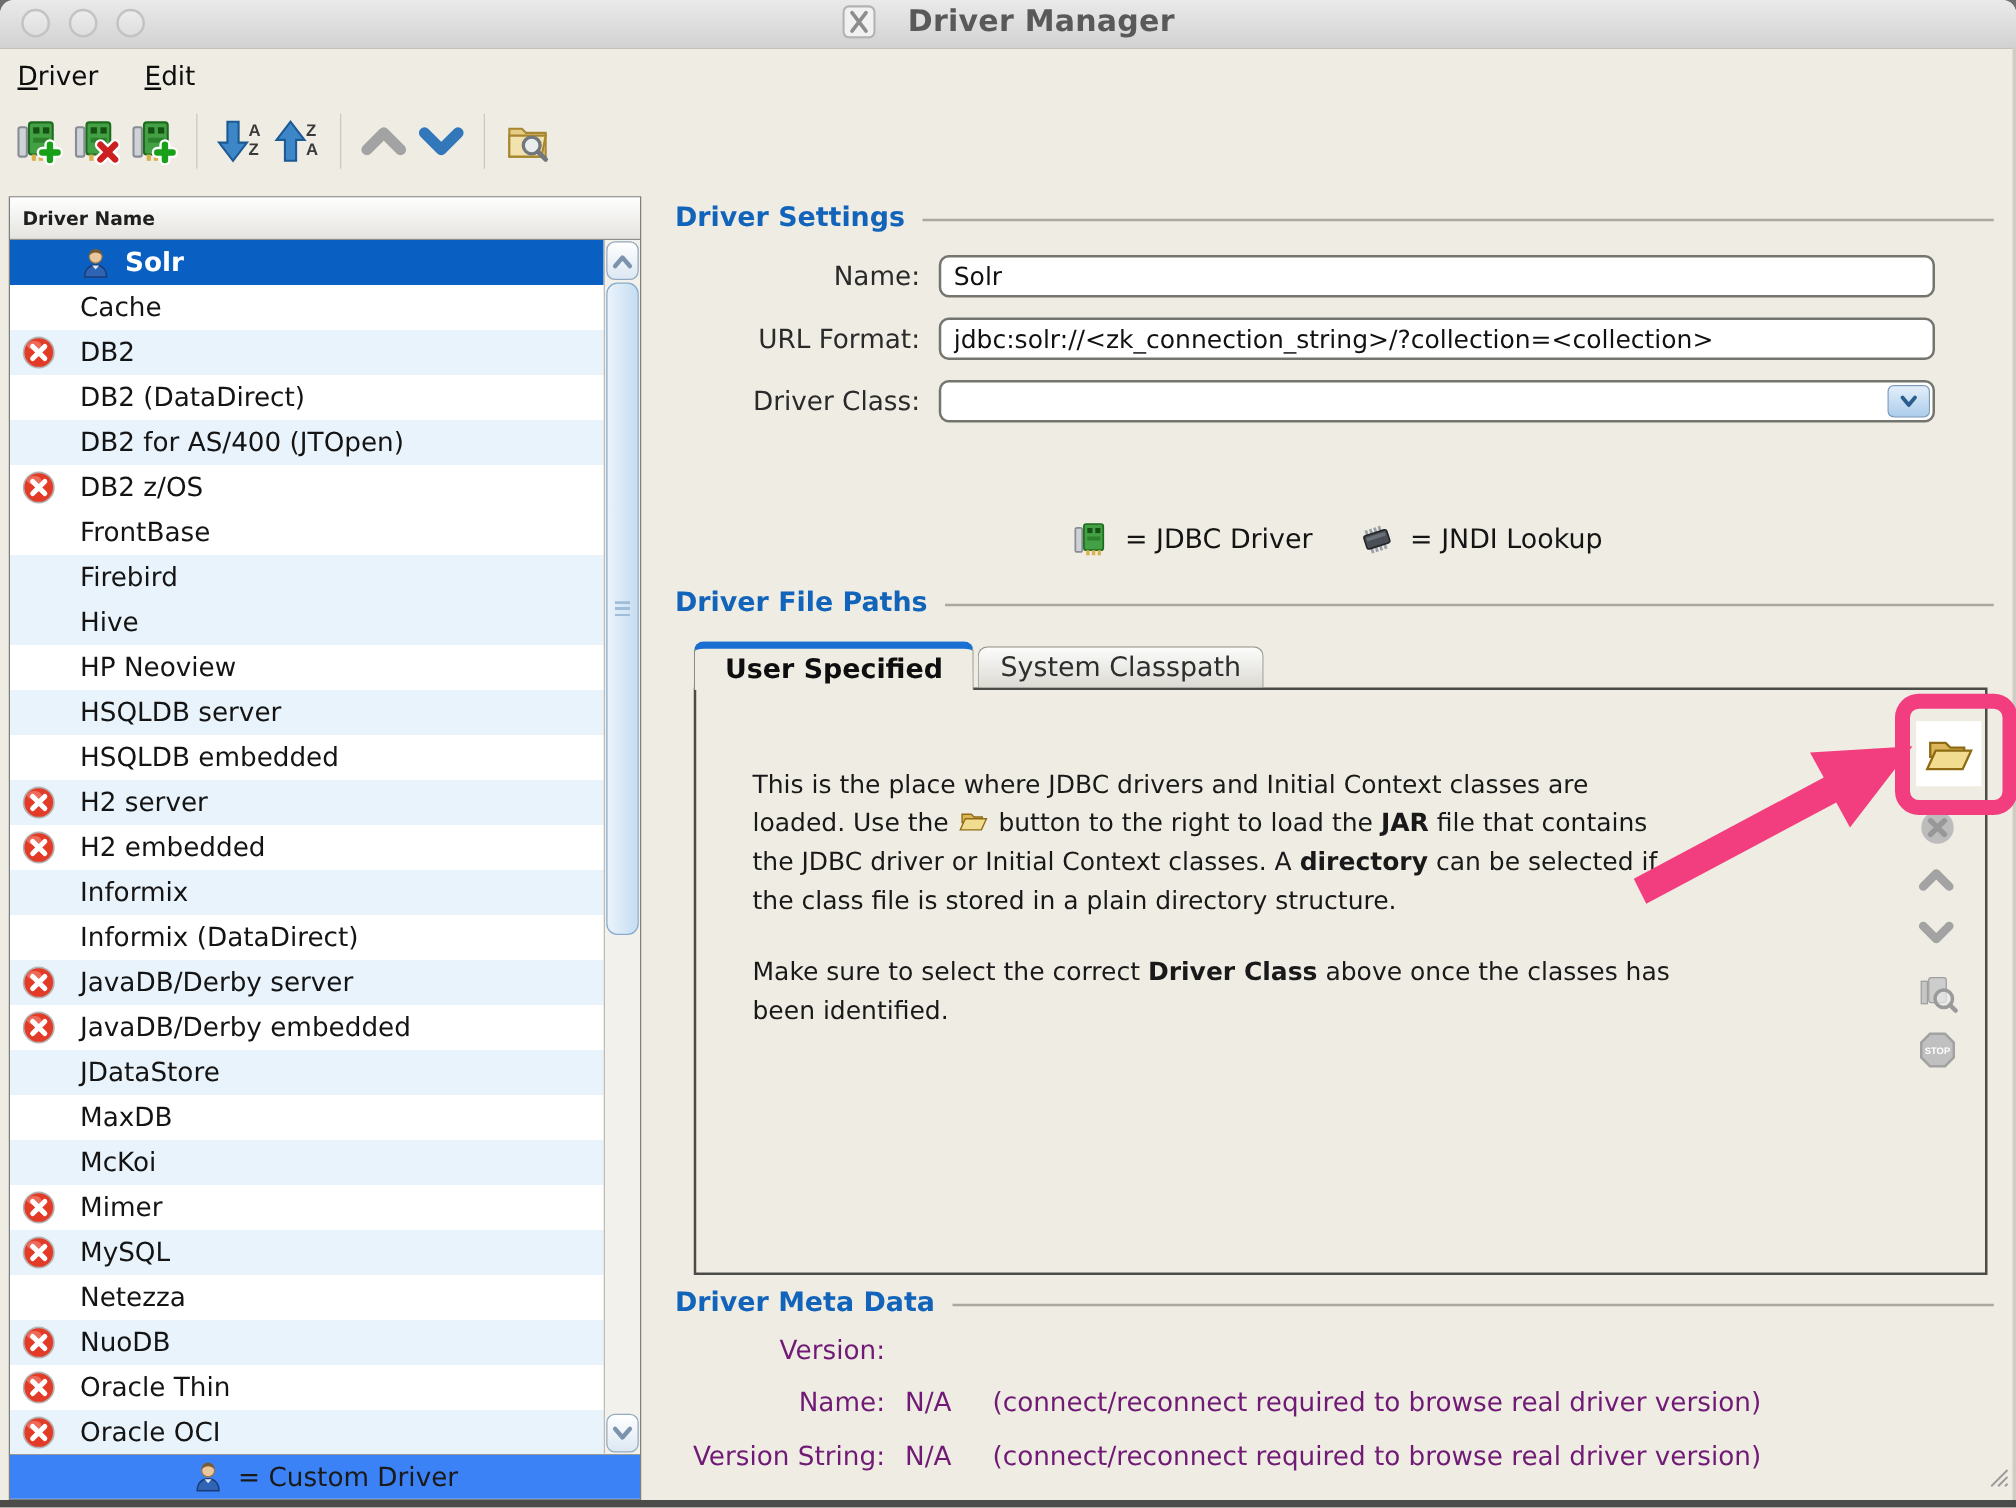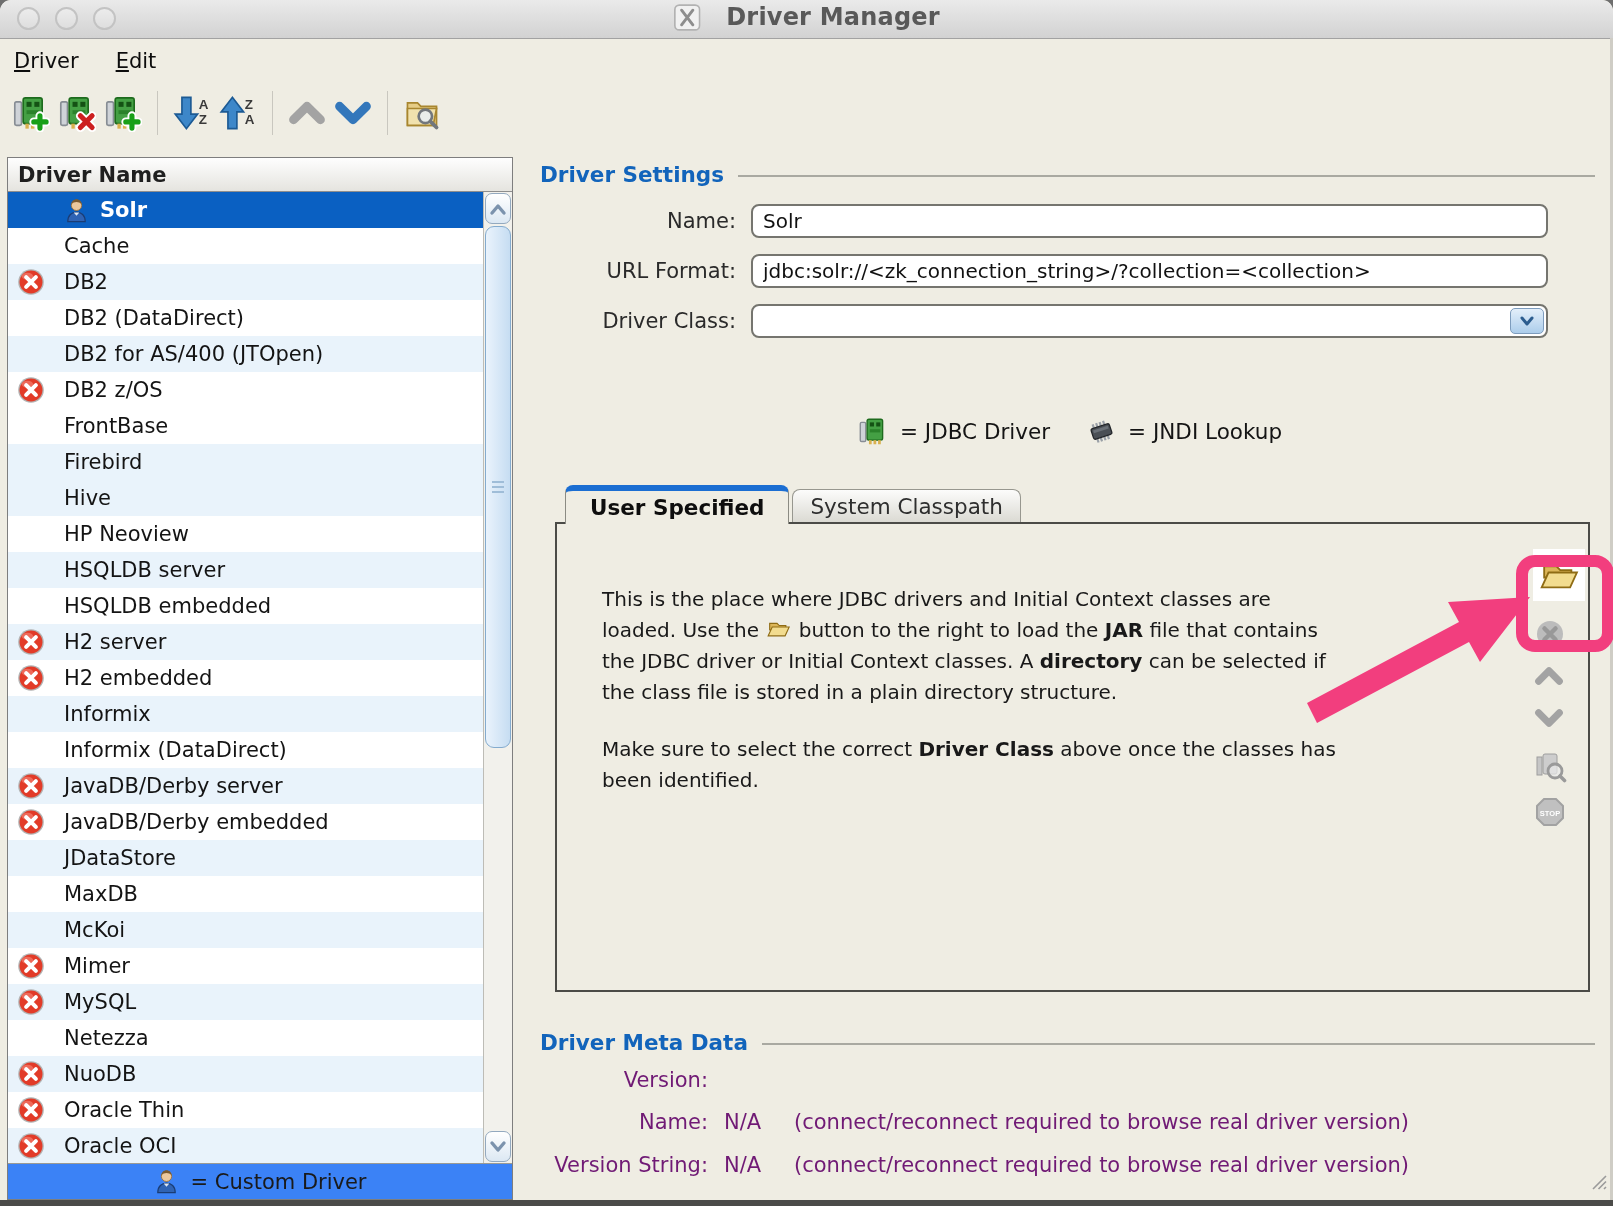--- a/index.html
+++ b/index.html
@@ -24,21 +24,21 @@
   .menu-item::first-letter { text-decoration:underline; }
   .toolbar { height:62px; display:flex; align-items:center; padding-left:8px; }
   .tb-btn { width:46px; height:50px; display:flex; align-items:center; justify-content:center; background:transparent; border:none; padding:0; }
   .icn { display:block; }
   .icn svg { width:100%; height:100%; display:block; }
   .tb-btn .icn { width:38px; height:38px; }
   .tb-sep { width:1px; height:44px; background:#c9c7bf; margin:0 11px; }
 
   
   .left-panel { position:absolute; left:7px; top:157px; width:506px; bottom:6px; border:1px solid #7e7e7e; background:#fff; display:flex; flex-direction:column; box-sizing:border-box; }
-  .list-header { height:33px; flex:none; background:linear-gradient(#fefefe,#e5e4df); border-bottom:1px solid #8e8e8e; display:flex; align-items:center; padding-left:10px; font-weight:bold; font-size:21px; color:#1f1f1f; }
+  .list-header { height:33px; flex:none; background:linear-gradient(#fefefe,#e5e4df); border-bottom:1px solid #8e8e8e; display:flex; align-items:center; padding-left:10px; font-weight:bold; font-size:15px; color:#1f1f1f; }
   .list-body { flex:1; position:relative; overflow:hidden; background:#fff; }
   .rows { position:absolute; left:0; top:0; right:29px; }
   .drv-row { height:36px; display:flex; align-items:center; font-size:21px; color:#141414; }
   .drv-row.alt { background:#e9f3fb; }
   .drv-row.selected { background:#0a60c2; color:#fff; font-weight:bold; }
   .status { width:46px; flex:none; display:flex; justify-content:center; align-items:center; }
   .status .icn { width:30px; height:30px; }
   .type-icn { width:27px; height:27px; margin-left:9px; flex:none; }
   .drv-label { margin-left:10px; white-space:nowrap; }
   .scrollbar { position:absolute; right:0; top:0; bottom:0; width:29px; background:#f2f1ec; border-left:1px solid #bdbcb6; box-sizing:border-box; }
@@ -62,21 +62,21 @@
   .f-label { width:196px; text-align:right; font-size:21px; color:#2a2a2a; flex:none; }
   .input-wrap { position:relative; margin-left:15px; width:797px; }
   input.field { width:100%; height:34px; box-sizing:border-box; border:2px solid #75756f; border-radius:8px; font-size:20px; padding:0 10px; color:#111; background:#fff; font-family:inherit; }
   .combo-btn { position:absolute; right:4px; top:4px; width:34px; height:26px; border:1px solid #7d9cbd; border-radius:5px; background:linear-gradient(#e3effa,#accdeb); display:flex; align-items:center; justify-content:center; padding:0; }
 
   #icon-legend { position:absolute; top:259px; left:0; width:100%; display:flex; justify-content:center; align-items:center; gap:11px; font-size:21.5px; color:#141414; }
   .icn-30 { width:31px; height:31px; }
   .legend-gap { width:14px; }
 
   #file-paths { position:absolute; top:311px; left:0; width:100%; }
-  .tabs { display:flex; align-items:flex-end; margin-left:28px; position:relative; z-index:2; height:39px; margin-top:15px; }
+  .tabs { display:flex; align-items:flex-end; margin-left:18px; position:relative; z-index:2; height:39px; margin-top:15px; }
   .tab-active { background:#efede3; border:1px solid #8b8b83; border-bottom:none; border-top:6px solid #1b6ed2; border-radius:8px 8px 0 0; height:39px; padding:0 24px; display:flex; align-items:center; font-weight:bold; font-size:21.5px; color:#0e0e0e; box-sizing:border-box; position:relative; top:2px; }
   .tab-inactive { background:linear-gradient(#fcfcfb,#dbdad3); border:1px solid #97978f; border-bottom:none; border-radius:8px 8px 0 0; height:33px; padding:0 17px; display:flex; align-items:center; font-size:21.5px; color:#2e2e2e; margin-left:3px; box-sizing:border-box; }
   .fp-panel { margin-left:18px; margin-right:13px; height:470px; border:2px solid #4b4b47; background:#efede3; position:relative; box-sizing:border-box; }
   .fp-text { position:absolute; left:45px; top:60px; width:880px; font-size:20px; line-height:31px; color:#191919; }
   .para + .para { margin-top:26px; }
   .inline-icn { display:inline-block; width:27px; height:25px; vertical-align:-4px; }
   .side-col { position:absolute; top:0; right:1px; width:54px; display:flex; flex-direction:column; align-items:flex-start; }
   .sbtn { border:none; background:transparent; padding:0; display:flex; align-items:center; justify-content:center; }
   .sbtn .icn { width:34px; height:34px; }
   .sbtn-folder { margin-top:25px; width:52px; height:52px; background:#fff; }
@@ -540,20 +540,24 @@
               </g>
               <rect x="6.5" y="11" width="21" height="12" rx="2" fill="#4a4f55" stroke="#23262a" stroke-width="1.4"></rect>
               <rect x="8.5" y="13" width="17" height="3.2" fill="#6a7077"></rect>
             </g>
           </svg>
         </span>
       <span>= JNDI Lookup</span>
     </div>
 
     <div id="file-paths">
+      <div class="section-head">
+        <span class="sec-title">Driver File Paths</span>
+        <span class="rule"></span>
+      </div>
       <div class="tabs">
         <div class="tab-active">User Specified</div>
         <div class="tab-inactive">System Classpath</div>
       </div>
       <div class="fp-panel">
         <div class="fp-text" id="fp-text">
             <div class="para">This is the place where JDBC drivers and Initial Context classes are<br>loaded. Use the <span class="icn inline-icn"><svg viewBox="0 0 34 34">
                   <path d="M5 10 h10 l3 3 h9 v6 H5 z" fill="#dcb659" stroke="#8f6c14" stroke-width="1.5"></path>
                   <path d="M3 27 L8.5 15 H31.5 L26 27 Z" fill="#f2dc8f" stroke="#8f6c14" stroke-width="1.5"></path>
                 </svg></span> button to the right to load the <b>JAR</b> file that contains<br>the JDBC driver or Initial Context classes. A <b>directory</b> can be selected if<br>the class file is stored in a plain directory structure.</div>

